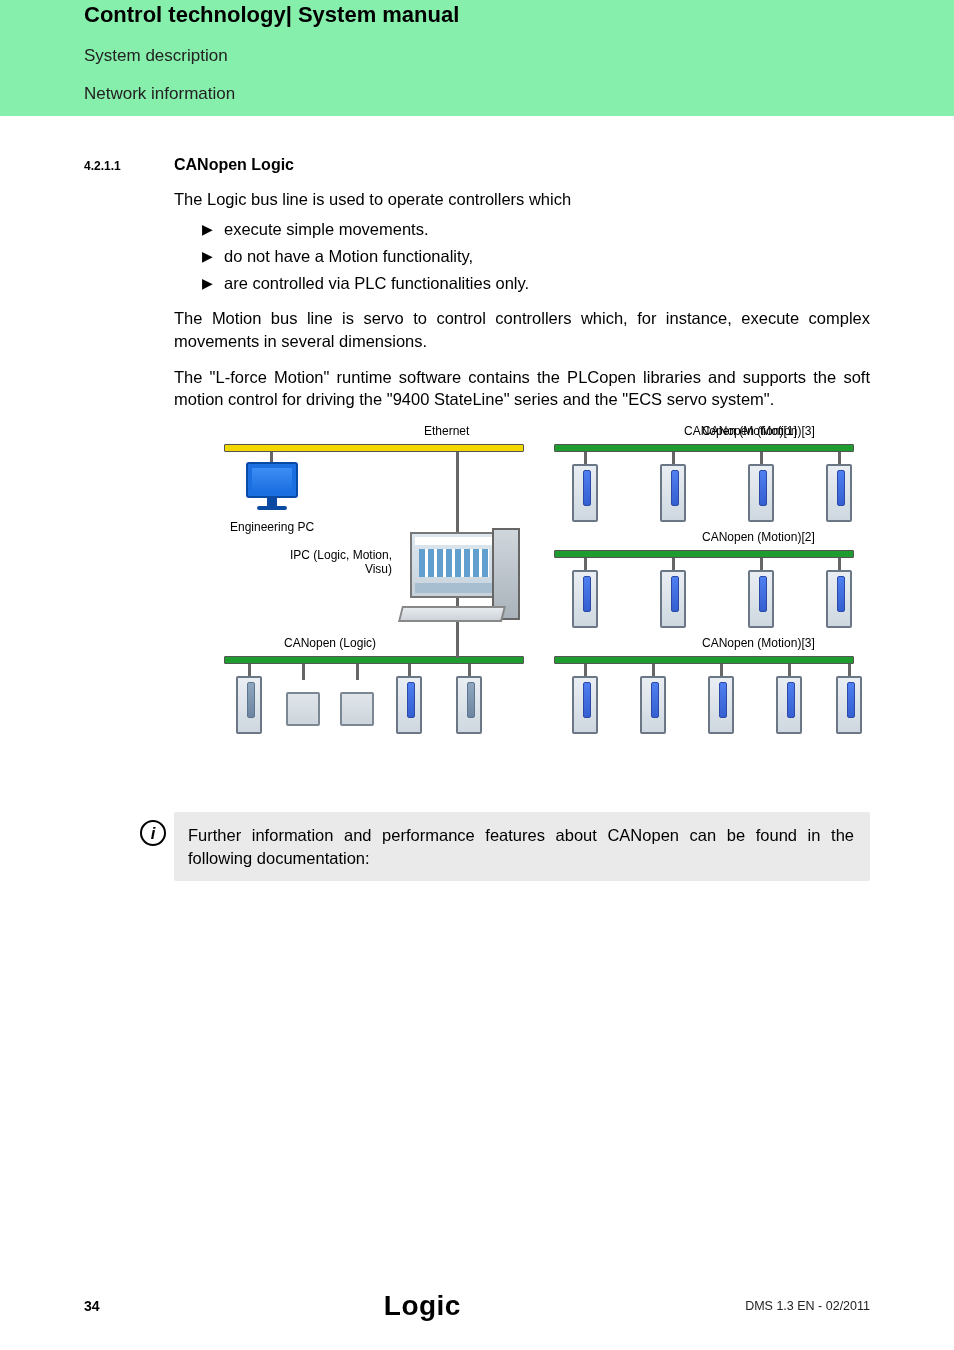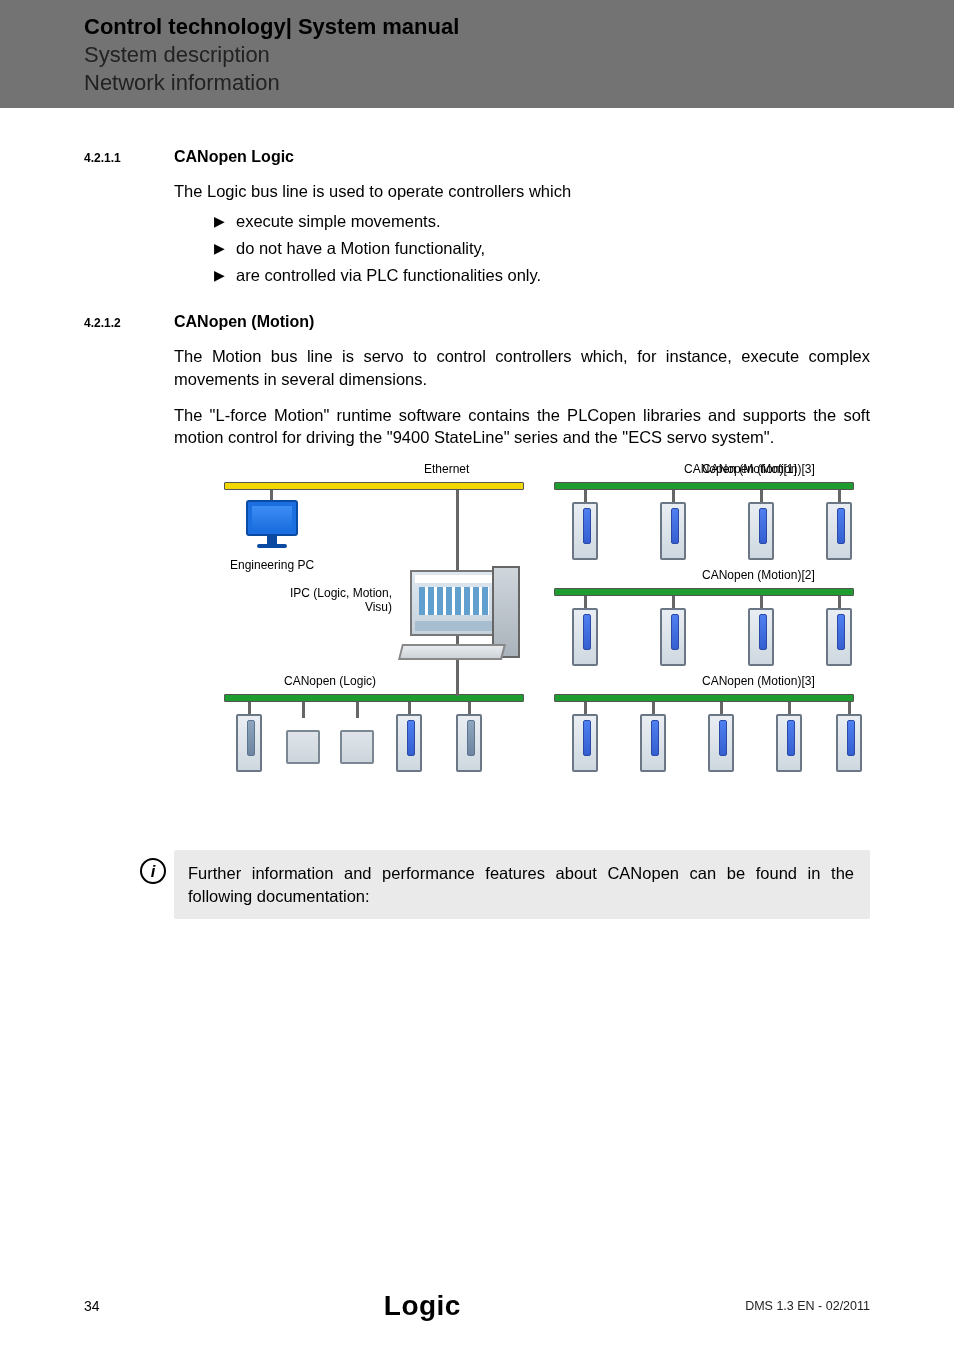--- a/index.html
+++ b/index.html
@@ -1,27 +1,27 @@
 <!DOCTYPE html>
 <html><head>
 <meta charset="utf-8">
 <style>
   * { box-sizing: border-box; margin: 0; padding: 0; }
   html, body { width: 954px; height: 1350px; font-family: "Segoe UI", "Myriad Pro", Arial, sans-serif; background: #fff; color: #000; }
   .page { width: 954px; height: 1350px; position: relative; }
-  .header-band { background: #737373; padding: 14px 0 12px 84px; }
+  .header-band { background: #86efac; padding: 2px 0 12px 84px; }
   .doc-title { font-weight: 700; font-size: 22px; }
-  .doc-sub1, .doc-sub2 { font-size: 22px; color: #222; margin-top: 2px; }
+  .doc-sub1, .doc-sub2 { font-size: 17px; color: #222; margin-top: 18px; }
   .body { padding: 34px 84px 0 84px; }
   .sec-row { display: flex; align-items: baseline; margin-top: 6px; }
   .sec-num { width: 90px; font-weight: 700; font-size: 12px; }
   .sec-title { font-weight: 700; font-size: 16px; }
   .para { font-size: 16.5px; margin: 14px 0 10px 90px; line-height: 1.35; text-align: justify; }
   ul.arrows { list-style: none; margin-left: 114px; }
-  ul.arrows li { font-size: 16.5px; margin: 8px 16px; position: relative; padding-left: 22px; }
+  ul.arrows li { font-size: 16.5px; margin: 8px 4px; position: relative; padding-left: 22px; }
   ul.arrows li::before { content: "\25B6"; position: absolute; left: 0; top: 1px; font-size: 14px; }
   .sec2 { margin-top: 28px; }
   .diagram-wrap { margin: 14px 0 0 140px; }
   .diagram { width: 640px; height: 360px; position: relative; font-size: 14px; }
   .bus { position: absolute; height: 8px; border: 1px solid #555; border-radius: 1px; }
   .bus.yellow { background: #f2d800; }
   .bus.green  { background: #1e9c2f; }
   .drop { position: absolute; width: 3px; background: #666; }
   .dlabel { position: absolute; font-size: 12px; white-space: nowrap; }
   .pc { position: absolute; width: 60px; height: 52px; }
@@ -41,21 +41,21 @@
   .drive { position:absolute; width:26px; height:58px; background:linear-gradient(#e9eef3,#cfd8e0); border:2px solid #6b7785; border-radius:2px; }
   .drive::before{content:"";position:absolute;left:9px;top:4px;width:6px;height:34px;background:linear-gradient(#4f7ff0,#355fd0);border:1px solid #2a4aa7;border-radius:2px;}
   .drive.var::before{background:linear-gradient(#8fa6bf,#6d85a0);border-color:#5e7590;}
   .small-mod{position:absolute;width:34px;height:34px;background:linear-gradient(#dfe5ea,#cdd5dc);border:2px solid #7b8792;border-radius:2px;}
   .info-box { margin: 28px 0 0 90px; background:#eaeaea; padding:12px 16px 12px 14px; font-size:16.5px; position:relative; border-radius:2px; }
   .info-box .icon { position:absolute; left:-34px; top:8px; width:26px; height:26px; border:2.5px solid #000; border-radius:50%; display:flex; align-items:center; justify-content:center; font-weight:700; font-style:italic; }
   .info-box .txt { margin-left: 0; line-height:1.35; text-align:justify; }
   .info-box ul { list-style: disc; margin: 8px 0 0 22px; }
   .info-box ul li b { font-weight:700; }
   .footer { position:absolute; left:0; right:0; bottom:28px; display:flex; align-items:center; justify-content:space-between; padding:0 84px; }
-  .footer .pno { font-weight:400; font-size:14px; }
+  .footer .pno { font-weight:700; font-size:14px; }
   .footer .brand { font-weight:800; font-size:28px; letter-spacing:.5px; }
   .footer .ver { font-size:12.5px; color:#222; }
 </style>
 </head>
 <body>
 <div class="page">
 
 <div class="header-band">
   <div class="doc-title">Control technology| System manual</div>
   <div class="doc-sub1">System description</div>
@@ -68,24 +68,20 @@
     <div class="sec-num">4.2.1.1</div>
     <div class="sec-title">CANopen Logic</div>
   </div>
   <p class="para">The Logic bus line is used to operate controllers which</p>
   <ul class="arrows">
     <li>execute simple movements.</li>
     <li>do not have a Motion functionality,</li>
     <li>are controlled via PLC functionalities only.</li>
   </ul>
 
-  <div class="sec-row sec2">
-    <div class="sec-num">4.2.1.2</div>
-    <div class="sec-title">CANopen (Motion)</div>
-  </div>
   <p class="para">The Motion bus line is servo to control controllers which, for instance, execute complex movements in several dimensions.</p>
   <p class="para">The "L-force Motion" runtime software contains the PLCopen libraries and supports the soft motion control for driving the "9400 StateLine" series and the "ECS servo system".</p>
 
   <div class="diagram-wrap">
     <div class="diagram">
 
       <div class="bus yellow" style="left:0;top:20px;width:300px;"></div>
       <div class="dlabel" style="left:200px;top:0;">Ethernet</div>
 
       <div class="bus green" style="left:330px;top:20px;width:300px;"></div>

